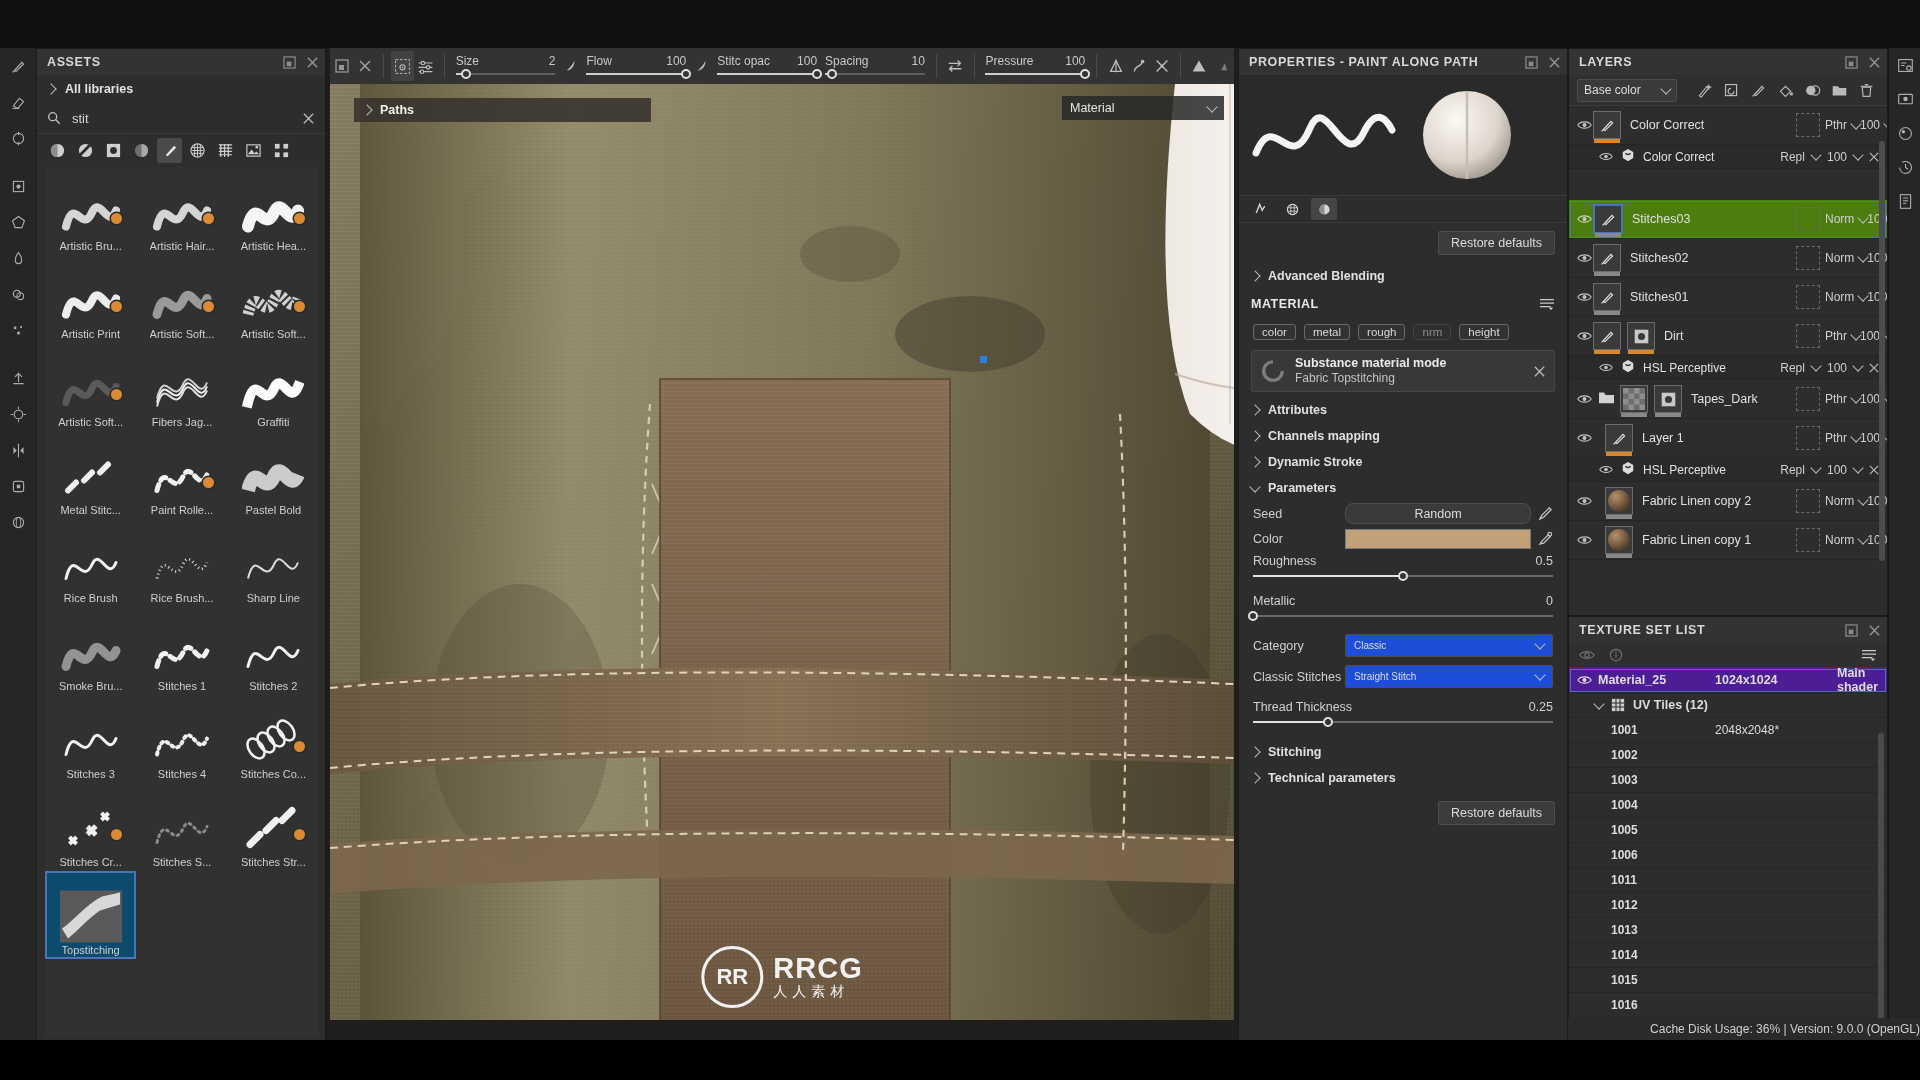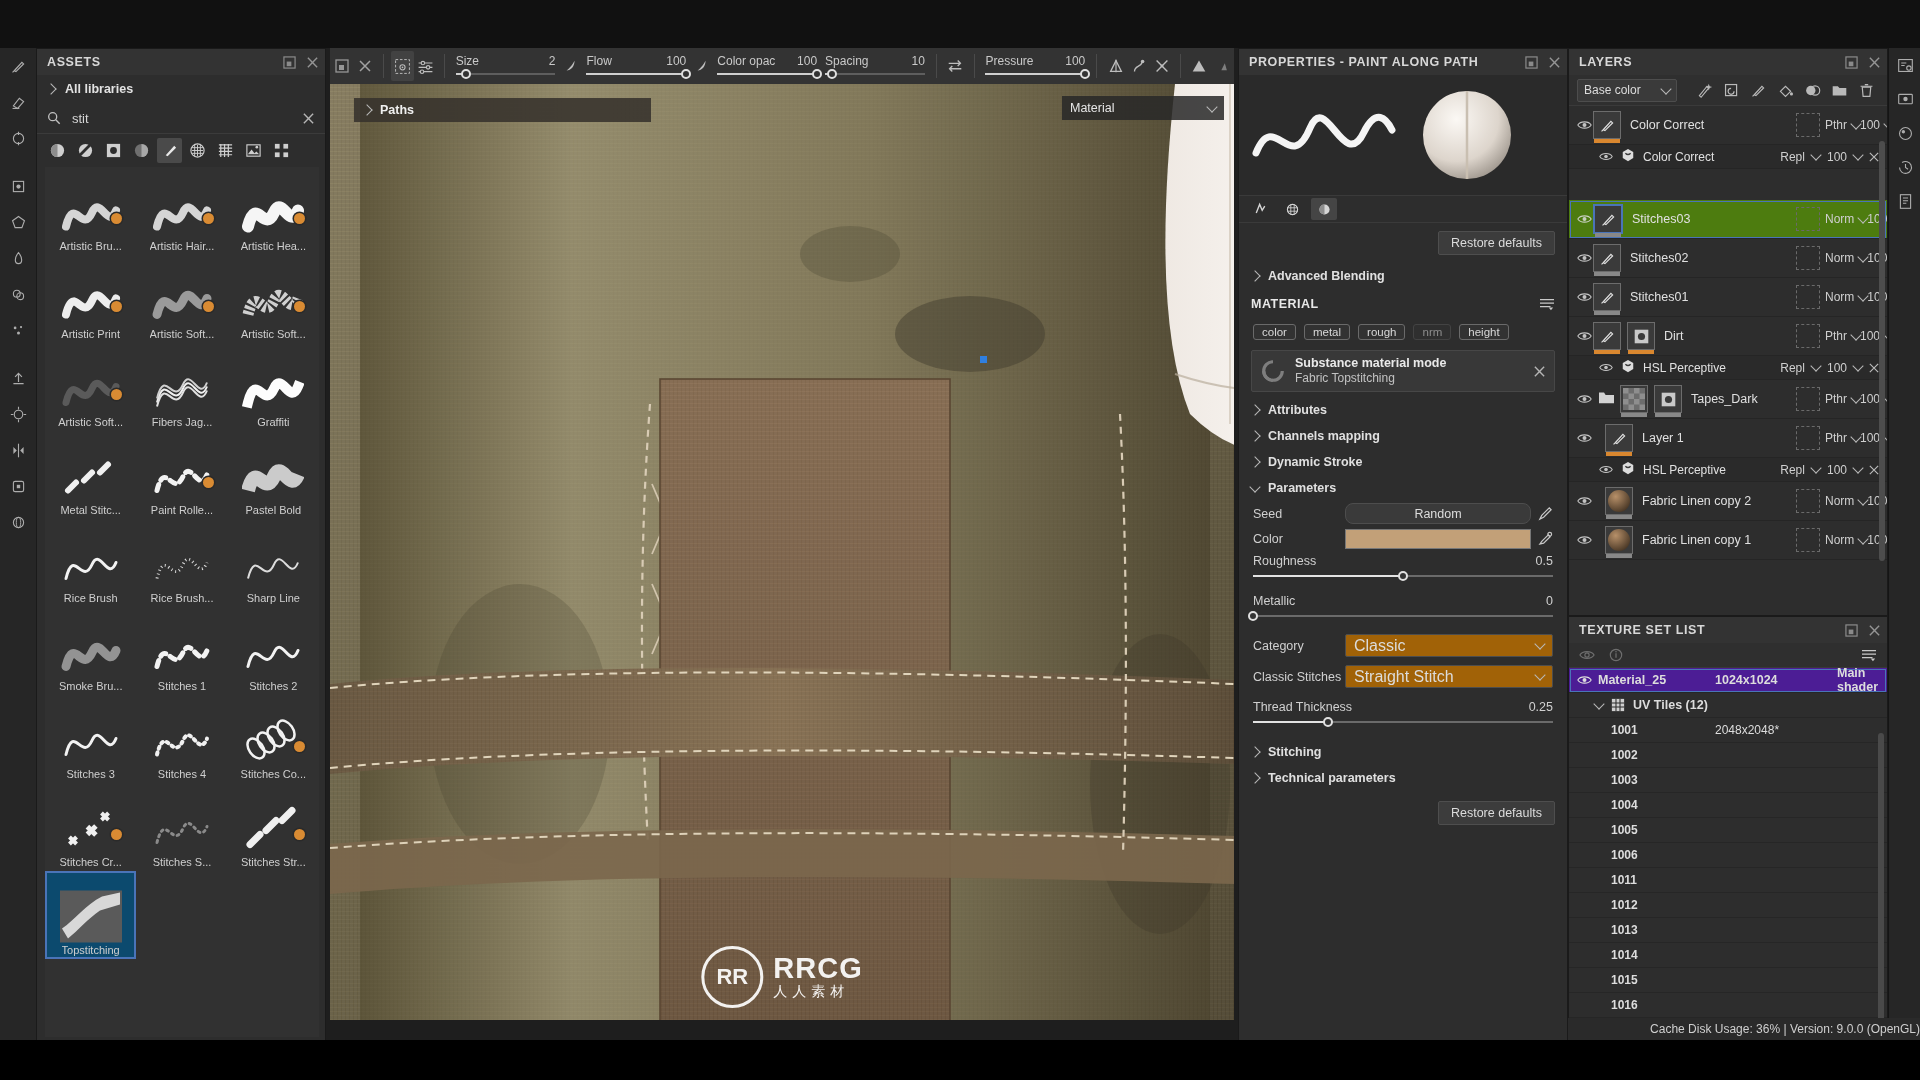--- a/index.html
+++ b/index.html
@@ -91,22 +91,22 @@
   .chan-row{display:flex;gap:8px;padding:0 14px;height:26px;align-items:center;}
   .chip{border:1px solid #6a6a6a;border-radius:3px;padding:1px 8px;font-size:11.5px;color:#d8d8d8;background:#323232;}
   .matcard{margin:5px 12px;height:40px;background:#383838;border:1px solid #474747;display:flex;align-items:center;
            gap:9px;padding:0 8px;position:relative;border-radius:2px;}
   .matcard .tt{font-weight:bold;color:#e9e9e9;font-size:12.5px;line-height:15px;}
   .matcard .ss{color:#c2c2c2;font-size:12px;line-height:15px;}
   .prow{display:flex;align-items:center;height:25px;padding:0 14px;font-size:12.5px;color:#d0d0d0;}
   .plabel{width:92px;flex:none;}
   .pfield{flex:1;height:19px;background:#3a3a3a;border:1px solid #4d4d4d;display:flex;align-items:center;
           justify-content:center;color:#dcdcdc;font-size:12.5px;border-radius:8px;}
-  .pselect{flex:1;height:21px;background:#a16207;border:1px solid #4d4d4d;display:flex;align-items:center;
-           padding:0 8px;color:#dcdcdc;font-size:16px;border-radius:2px;}
+  .pselect{flex:1;height:21px;background:#1d4ed8;border:1px solid #4d4d4d;display:flex;align-items:center;
+           padding:0 8px;color:#dcdcdc;font-size:10px;border-radius:2px;}
   .pselect .chev{margin-left:auto;}
   .pcolor{flex:1;height:18px;border:1px solid #777;}
   .pslider{padding:0 14px;}
   .pslider .lbl{display:flex;justify-content:space-between;font-size:12.5px;color:#d0d0d0;height:19px;align-items:center;}
 
   
   #layers{left:1568px;top:48px;width:320px;height:568px;background:#2d2d2d;}
   .l-tools{height:30px;display:flex;align-items:center;padding:0 8px;gap:0;background:#2f2f2f;border-bottom:1px solid #3a3a3a;}
   .l-sel{width:86px;height:21px;background:#3a3a3a;border:1px solid #4d4d4d;display:flex;align-items:center;
          padding:0 6px;font-size:12px;color:#dcdcdc;border-radius:2px;}
@@ -589,21 +589,21 @@
         </div>
     </div>
     <div class="tb-ico">
       <svg width="16" height="16" viewBox="0 0 18 18">
           <path d="M4 14 C7 12 11 7 13 3 C13 9 9 14 4 14Z" fill="#d6d6d6"></path>
         </svg>
       </div>
 
     <div class="slider-grp">
       <div class="sl-top">
-          <span>Color opac</span>
+          <span>Stitc opac</span>
           <span>100</span>
         </div>
       <div class="sl-track">
           <div class="bar"></div>
           <div class="fill" id="so-fill" style="width: 100%;"></div>
           <div class="knob" id="so-knob" style="left: 100%;"></div>
         </div>
     </div>
 
     <div class="slider-grp">

